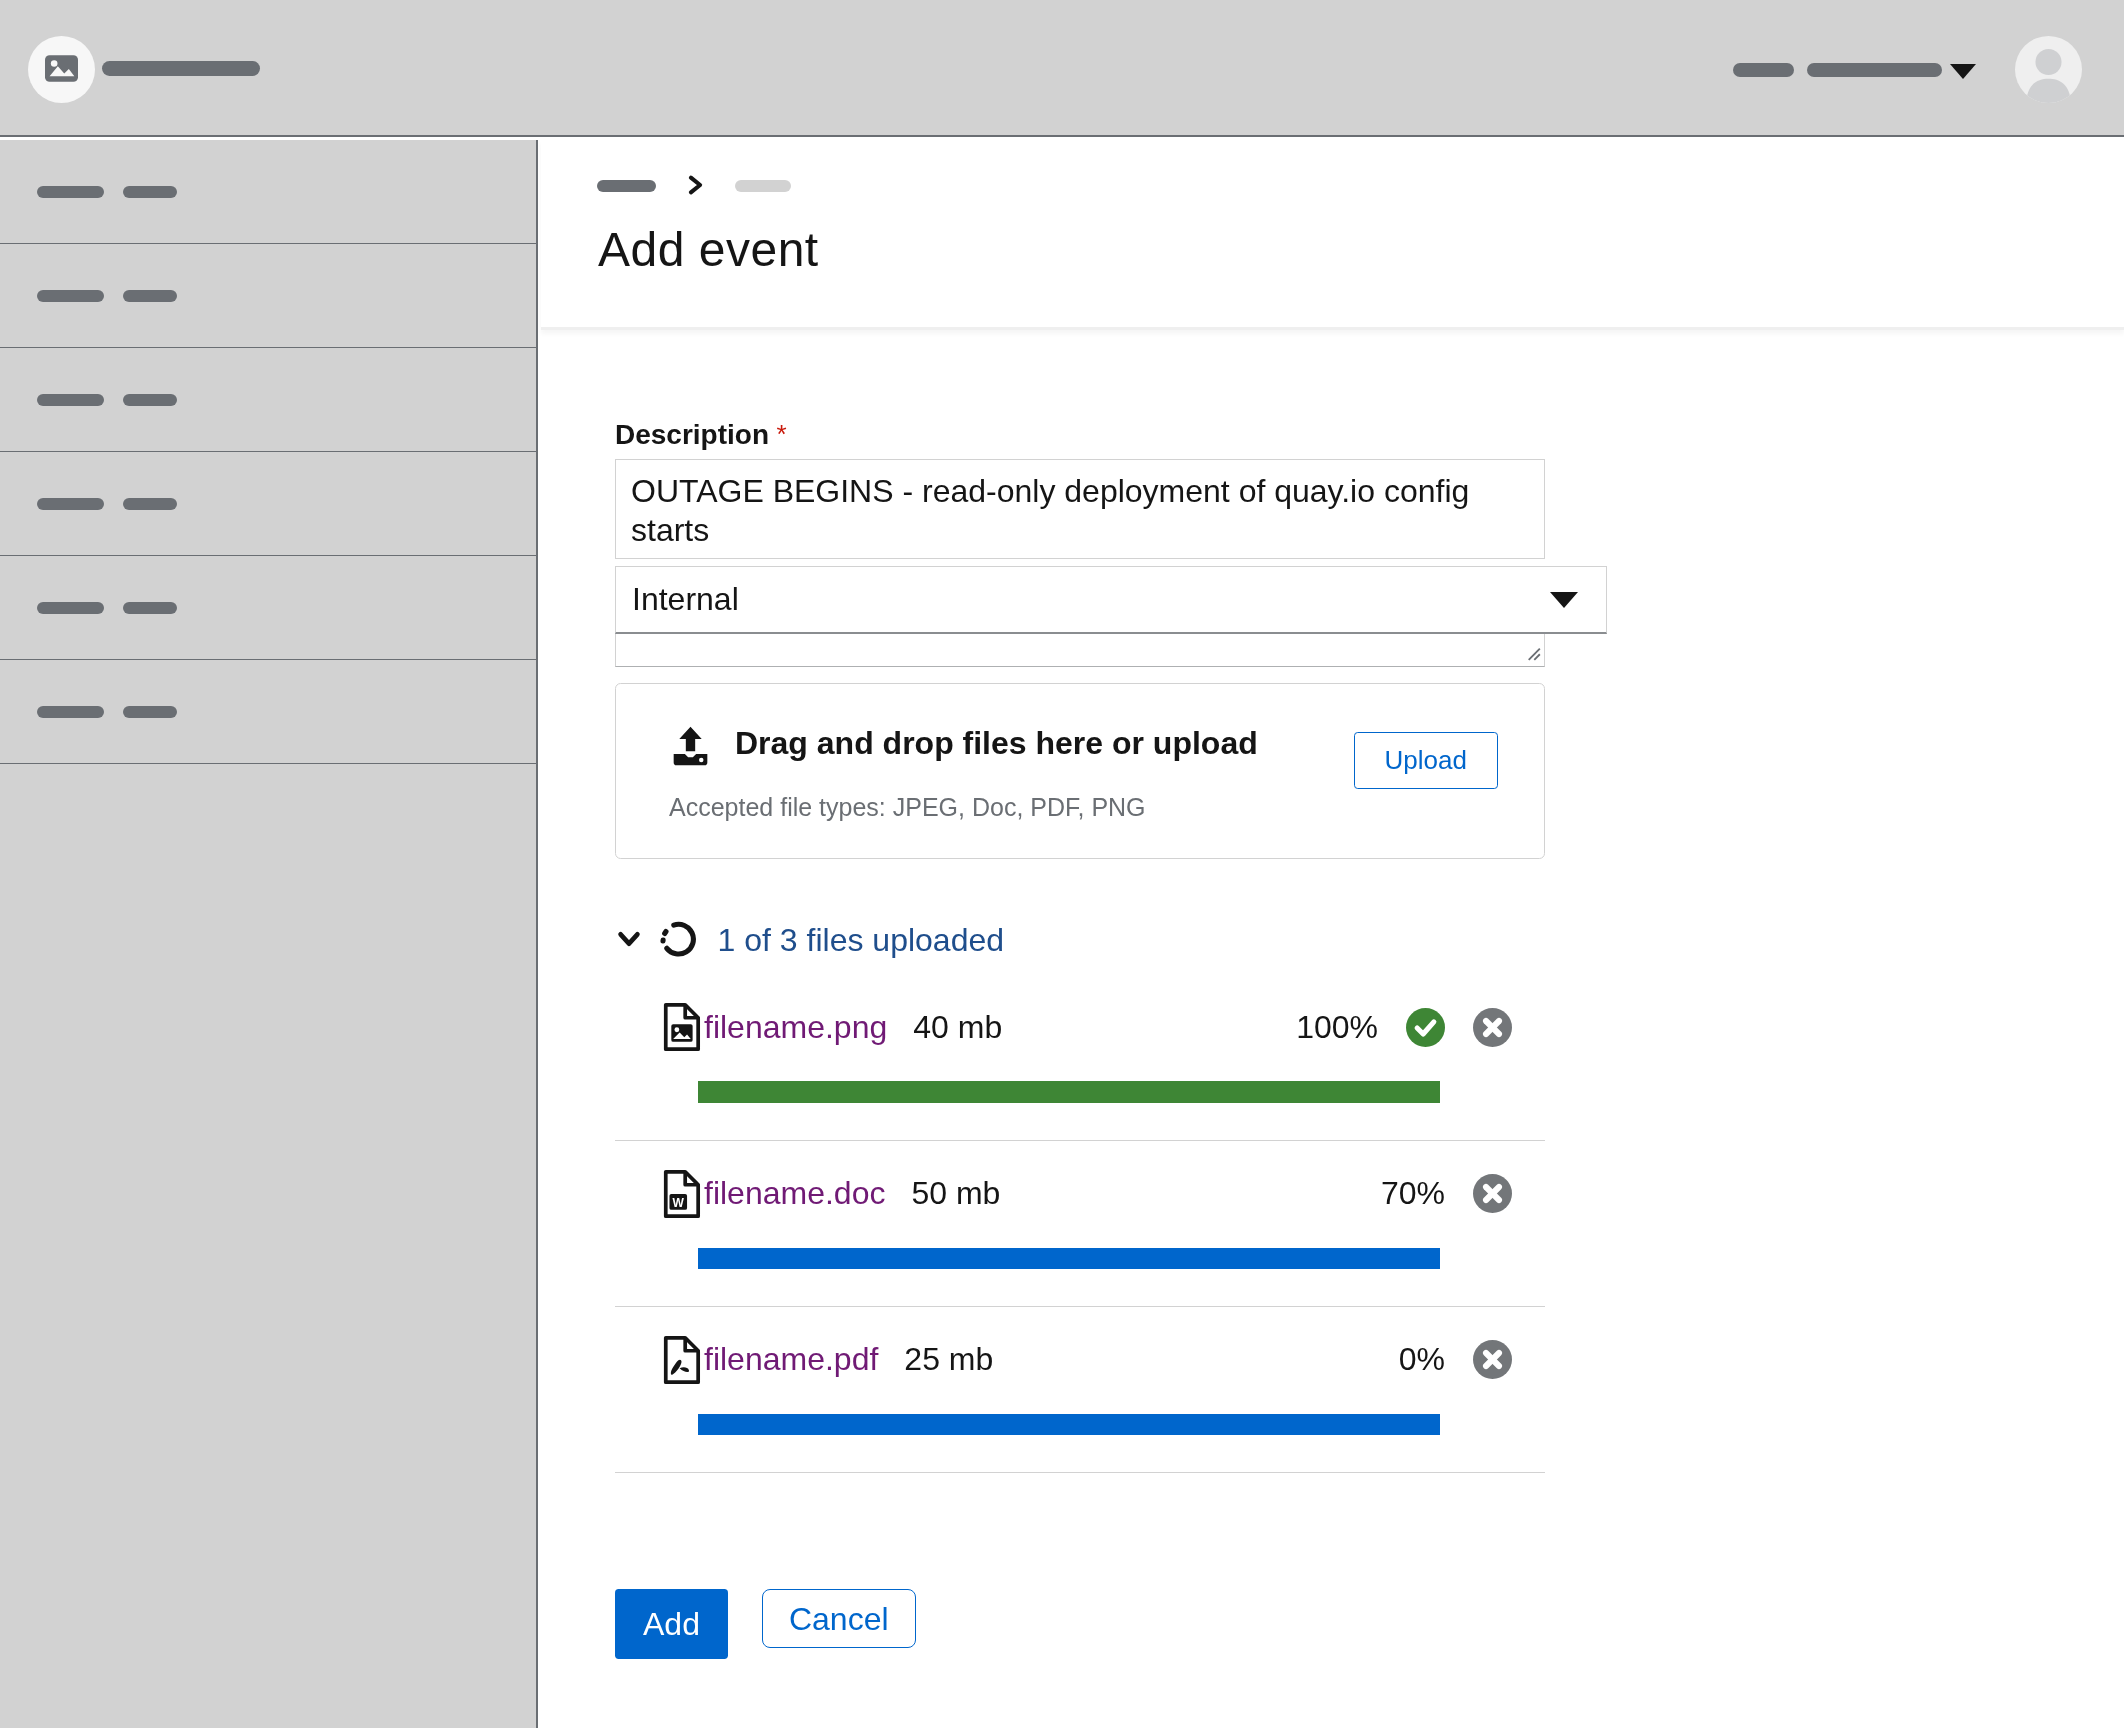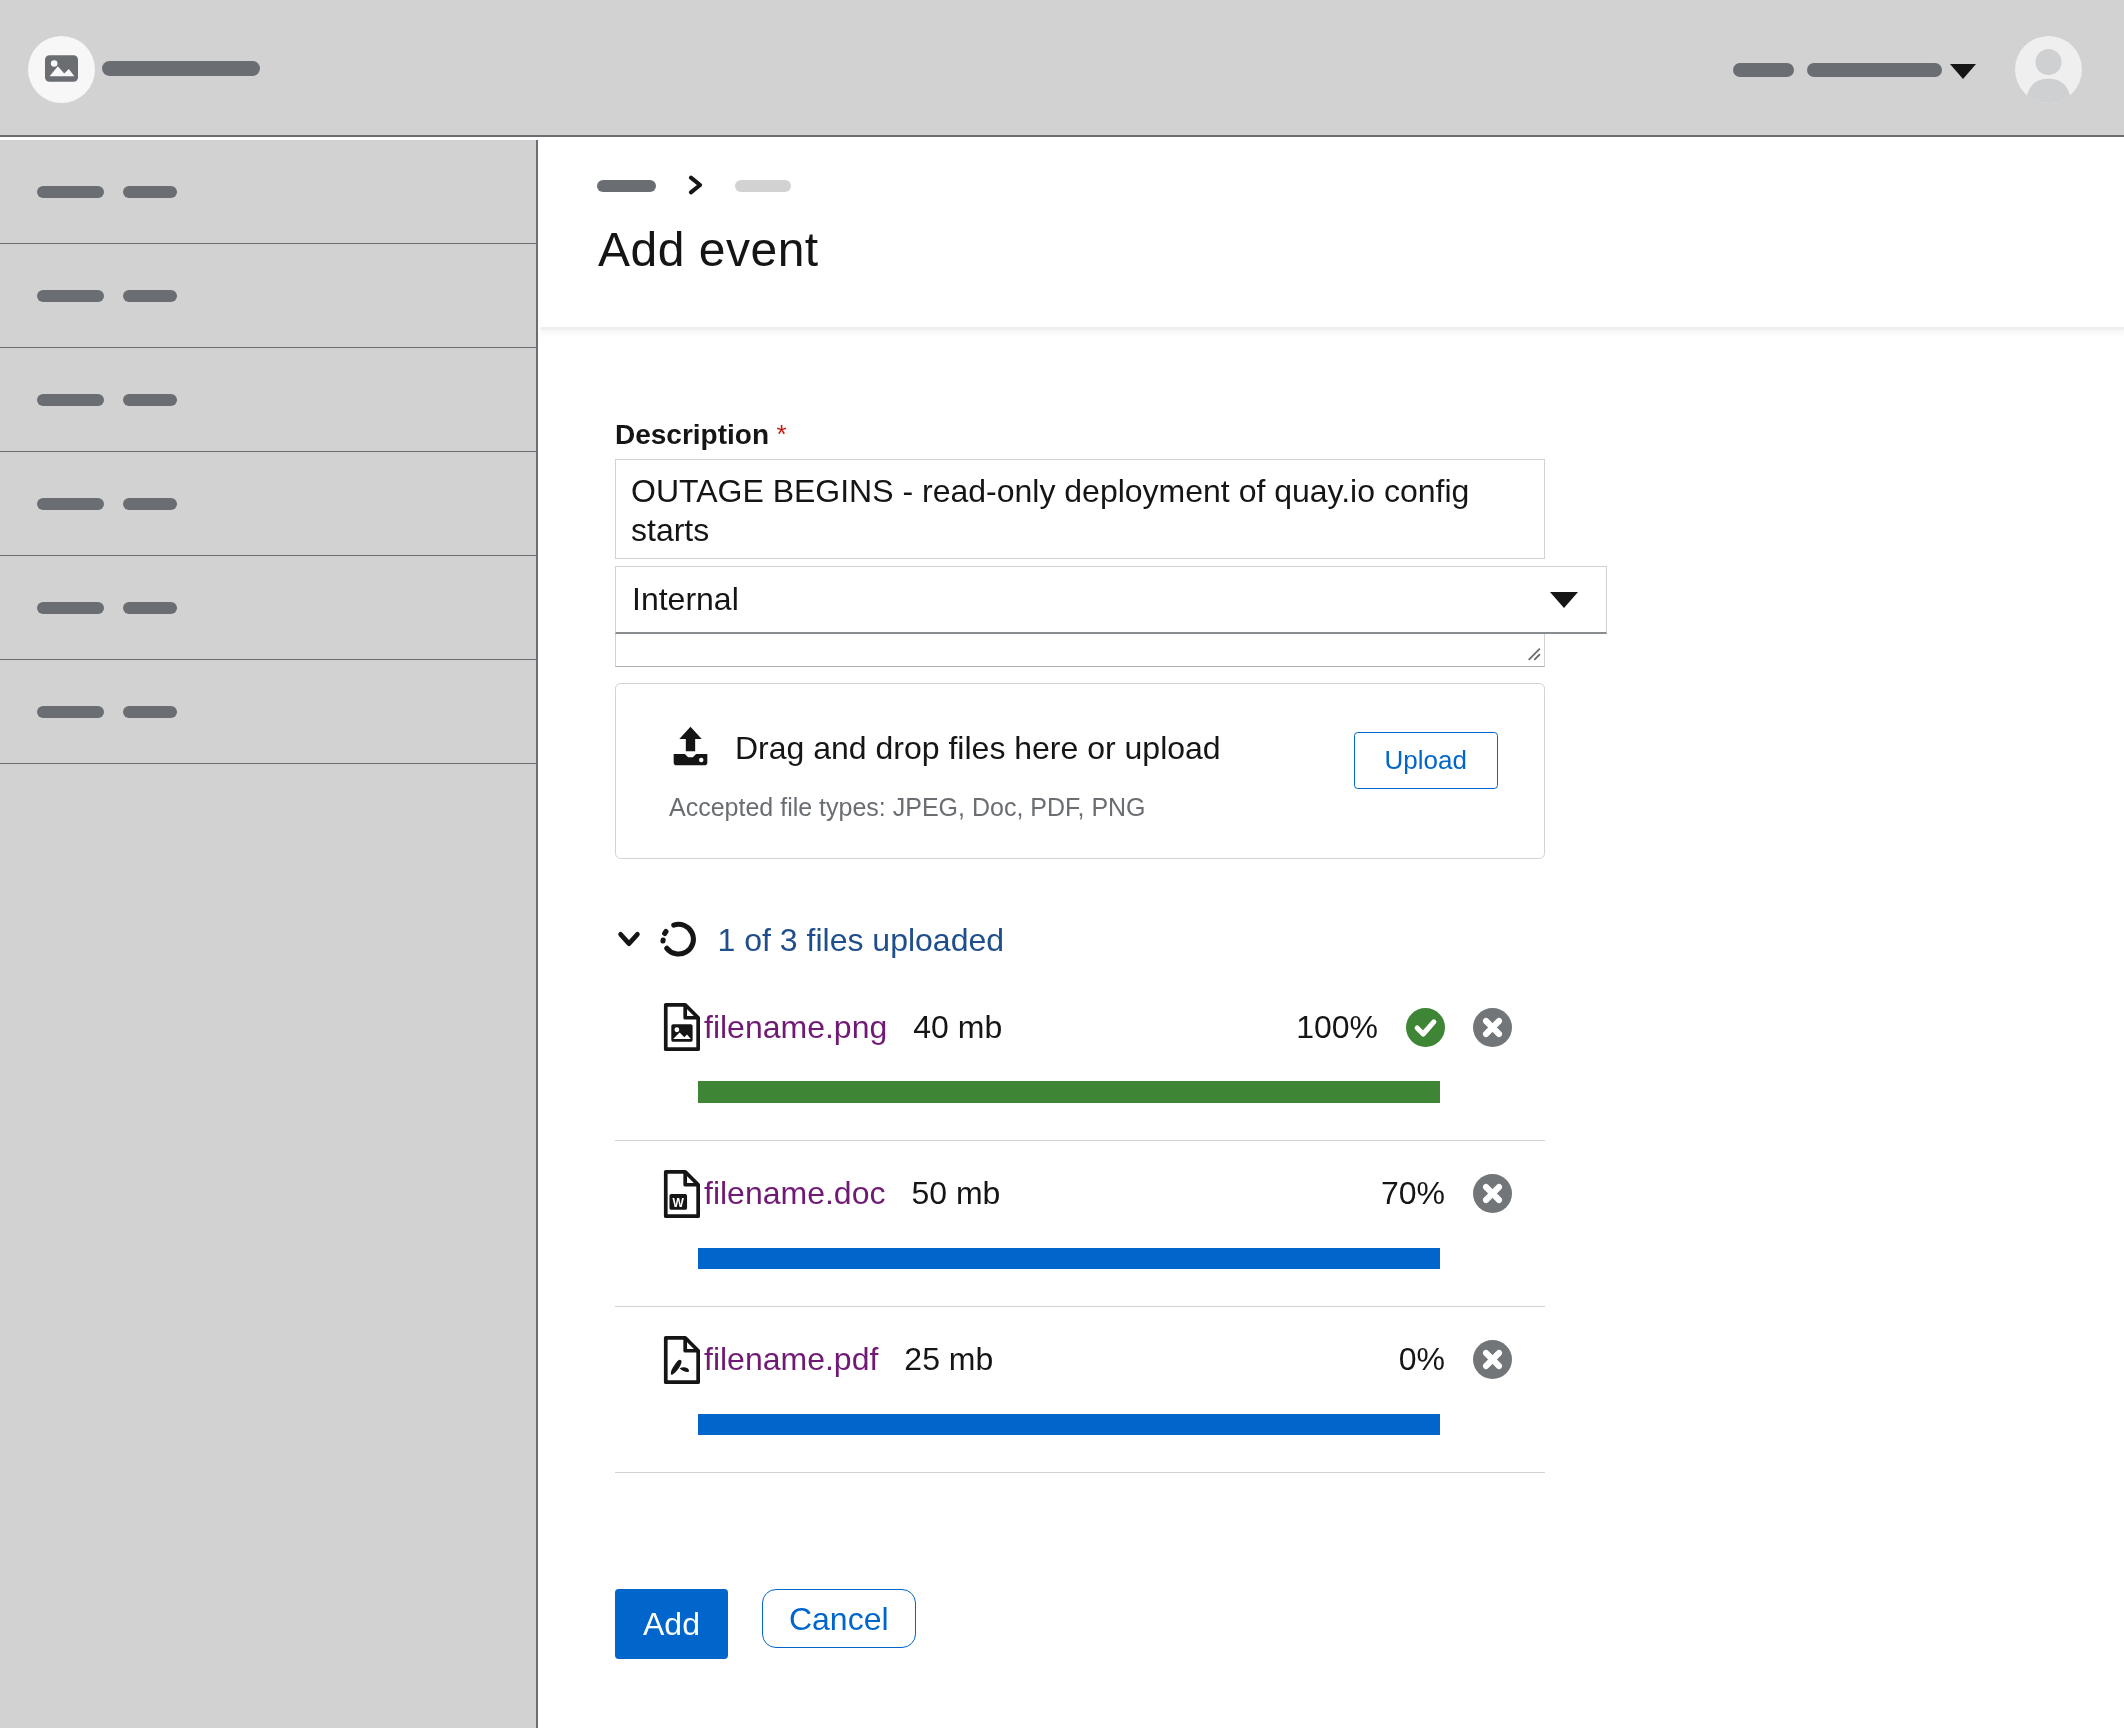--- a/index.html
+++ b/index.html
@@ -97,21 +97,21 @@
     border-left:1.9px solid #d2d2d2; border-right:1.9px solid #d2d2d2; border-bottom:1.9px solid #aeb0b2;
     position:relative; background:#fff;
   }
   .grippy { position:absolute; right:1.9px; bottom:1.9px; }
 
   .dropzone {
     margin-top:16px; width:930px; height:176px;
     border:1.9px solid #d2d2d2; border-radius:5.6px; background:#fff;
     position:relative;
   }
-  .dz-row { position:absolute; left:53px; top:41px; display:flex; align-items:center; gap:23px; }
+  .dz-row { position:absolute; left:53px; top:41px; display:flex; align-items:flex-start; gap:23px;font-weight:bold; }
   .dz-title { font-size:32px; color:#151515; }
   .dz-note { position:absolute; left:53px; top:109px; font-size:25px; color:#6a6e73; }
   .upload-btn {
     position:absolute; right:46px; top:48px;
     border:1.9px solid #0066cc; border-radius:3.7px; background:#fff;
     color:#0066cc; font-size:26px; font-family:"Liberation Sans", sans-serif;
     padding:12px 30px; cursor:pointer;
   }
 
   .expand-row { margin-top:61px; display:flex; align-items:center; gap:15px; height:41px; cursor:pointer; }
@@ -130,21 +130,21 @@
   .progress-track { margin-left:83px; margin-top:29px; width:742px; height:21.3px; }
   .progress-fill { width:100%; height:100%; }
 
   .action-row { margin-top:116px; display:flex; gap:34px; }
   .add-btn {
     background:#0066cc; color:#ffffff; border:none; border-radius:3.7px;
     font-size:32px; font-family:"Liberation Sans", sans-serif;
     padding:13px 28px; min-width:112px; height:70px; cursor:pointer;
   }
   .cancel-btn {
-    background:#ffffff; color:#0066cc; border:1.9px solid #0066cc; border-radius:14px;
+    background:#ffffff; color:#0066cc; border:1.9px solid #0066cc; border-radius:8px;
     font-size:32px; font-family:"Liberation Sans", sans-serif;
     padding:11px 26px; min-width:148px; height:59px; cursor:pointer;
   }
 </style>
 </head>
 <body>
 
 <header class="masthead">
   <div class="logo-circle">
     <span>

